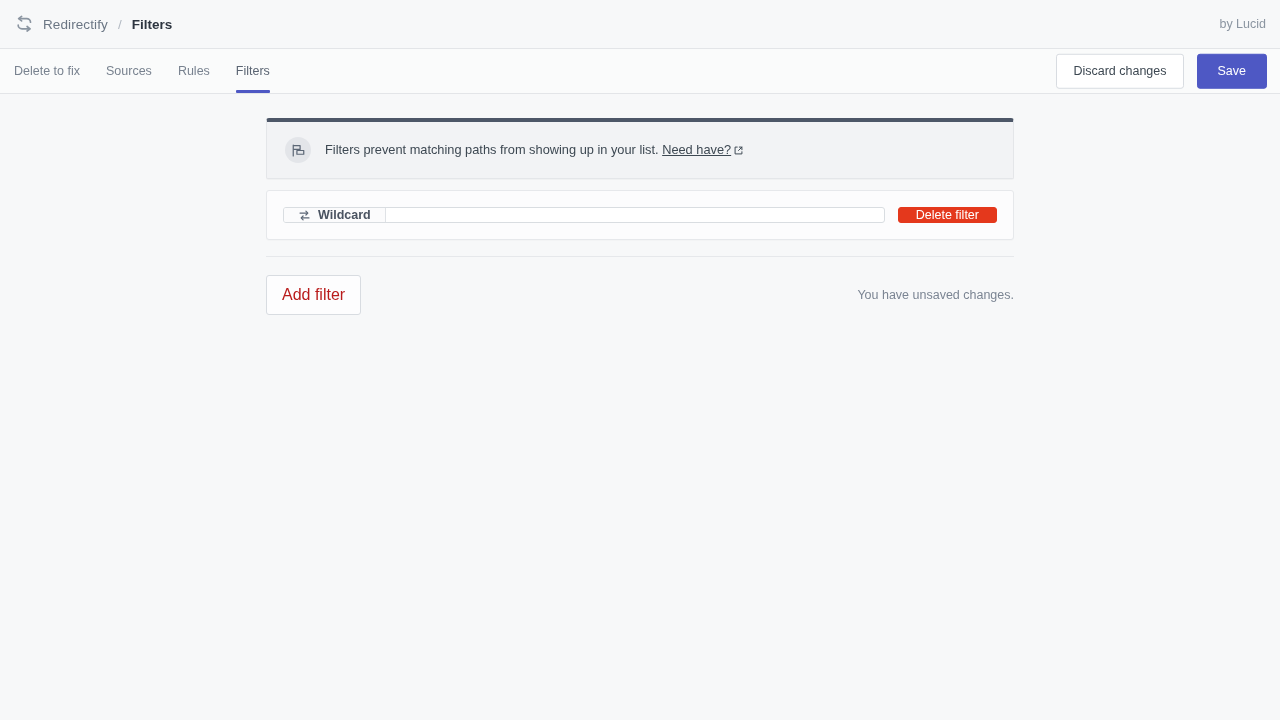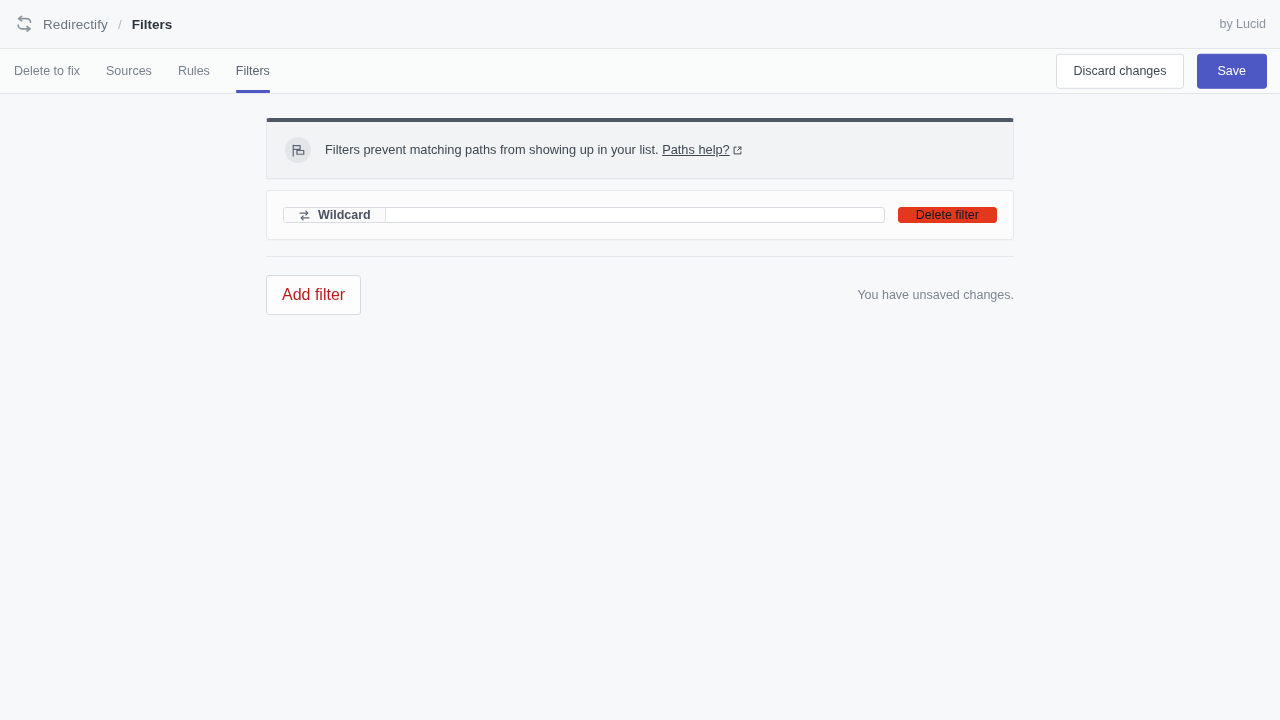--- a/index.html
+++ b/index.html
@@ -214,21 +214,21 @@
     background: transparent;
     font-family: "Liberation Sans", sans-serif;
     font-size: 12.5px;
     color: #2f3845;
     padding: 10px 12px;
     min-width: 0;
   }
   .btn-delete {
     background: #e4381c;
     border: 1px solid #e4381c;
-    color: #0f172a;
+    color: #ffffff;
     padding: 0 17px;
     font-size: 12.5px;
     border-radius: 3px;
     cursor: pointer;
     white-space: nowrap;
   }
 
   
   .divider {
     margin-top: 16px;
@@ -320,21 +320,21 @@
     <div class="banner">
       <span class="banner-badge">
         <svg width="15" height="15" viewBox="0 0 16 16" fill="none">
           <path d="M2.4 2.2v11.6" stroke="#5c6776" stroke-width="1.3" stroke-linecap="round"></path>
           <path d="M2.4 2.8h7.3v4.0H2.4" stroke="#5c6776" stroke-width="1.3" stroke-linejoin="round"></path>
           <path d="M6.3 8.0h7.3v4.0H6.3V8.0z" stroke="#5c6776" stroke-width="1.3" stroke-linejoin="round"></path>
         </svg>
       </span>
       <span class="banner-text">
         <span>Filters prevent matching paths from showing up in your list.</span>
-        <span class="inline-link"><span>Paths help?</span></span><span class="ext-icon"><svg width="9" height="9" viewBox="0 0 10 10" fill="none">
+        <span class="inline-link"><span>Need have?</span></span><span class="ext-icon"><svg width="9" height="9" viewBox="0 0 10 10" fill="none">
               <path d="M3.6 1.2H1.2v7.6h7.6V6.4" stroke="#3d4852" stroke-width="1.1" stroke-linecap="round" stroke-linejoin="round"></path>
               <path d="M5.9 1.2h2.9v2.9" stroke="#3d4852" stroke-width="1.1" stroke-linecap="round" stroke-linejoin="round"></path>
               <path d="M8.8 1.2 5.0 5.0" stroke="#3d4852" stroke-width="1.1" stroke-linecap="round"></path>
             </svg></span>
       </span>
     </div>
 
     <div class="filter-card">
       <div class="filter-row">
         <div class="input-group">

